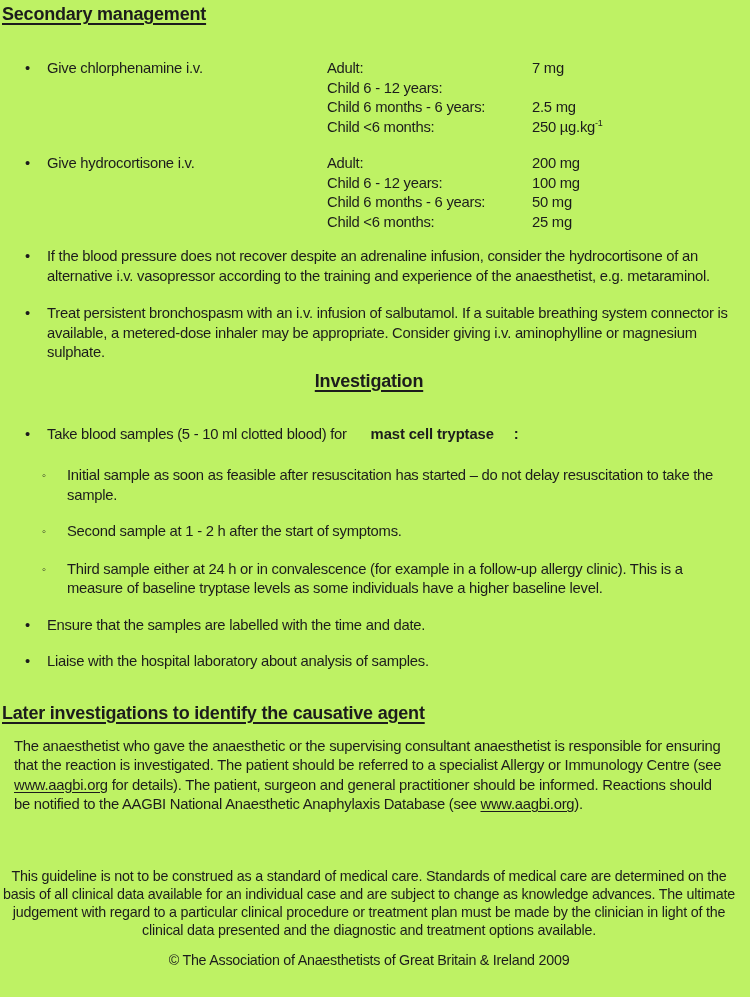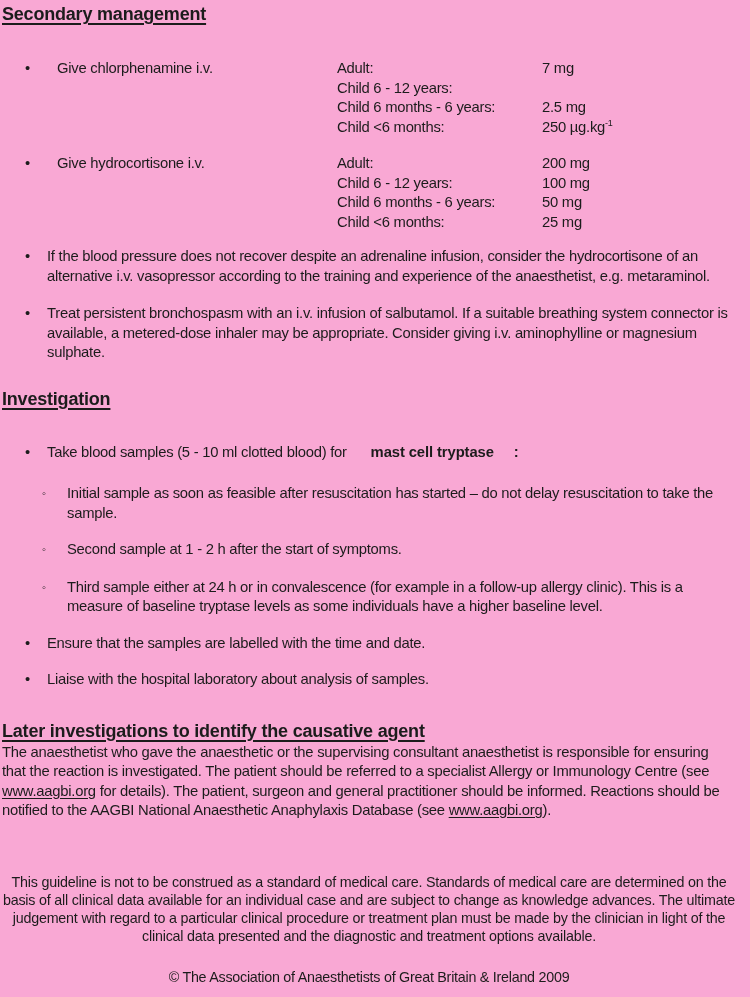--- a/index.html
+++ b/index.html
@@ -1,67 +1,67 @@
 <!DOCTYPE html>
 <html><head>
 <meta charset="utf-8">
 <style>
   html, body { margin: 0; padding: 0; background: #ffffff; }
   .page {
     width: 750px; height: 997px; box-sizing: border-box;
     padding: 2px 14px 0 2px;
-    background: #f9a8d4; color: #1c1c1c;
+    background: #bef264; color: #1c1c1c;
     font-family: "Liberation Sans", "DejaVu Sans", sans-serif;
     font-size: 14.8px; line-height: 19.5px;
     letter-spacing: -0.25px;
     overflow: hidden;
   }
   .doc-heading {
     margin: 0; font-size: 18px; line-height: 24px; font-weight: 700;
     letter-spacing: -0.2px;
   }
   .doc-heading .hd-text {
     text-decoration: underline;
     text-decoration-thickness: 1.8px;
     text-underline-offset: 3px;
   }
   .bullet-row { display: flex; margin-left: 23px; }
   .bullet-marker { width: 22px; flex: none; }
   .bullet-content { flex: 1; }
   .sub-row { display: flex; margin-left: 40px; }
   .sub-marker { width: 25px; flex: none; font-size: 11px; }
-  .dose-grid { display: grid; grid-template-columns: 280px 205px 1fr; margin-left: 10px; }
+  .dose-grid { display: grid; grid-template-columns: 280px 205px 1fr; }
   .dose-drug { grid-column: 1; grid-row: 1 / span 4; }
   .dose-label { grid-column: 2; }
   .dose-value { grid-column: 3; }
   sup.unit-sup { font-size: 9px; line-height: 0; vertical-align: super; }
   .mt-b1 { margin-top: 33px; }
   .mt-b2 { margin-top: 17px; }
   .mt-b3 { margin-top: 15px; }
   .mt-b4 { margin-top: 18px; }
-  .mt-h2 { margin-top: 24px; }
+  .mt-h2 { margin-top: 6px; text-align: center; }
   .mt-b5 { margin-top: 32px; }
   .mt-s1 { margin-top: 22px; }
   .mt-s2 { margin-top: 17px; }
   .mt-s3 { margin-top: 18px; }
   .mt-b6 { margin-top: 17px; }
   .mt-b7 { margin-top: 17px; }
   .mt-h3 { margin-top: 29px; }
   .mt-para { margin-top: 36px; }
-  .body-para { margin: 0; }
+  .body-para { margin: 12px; }
   .doc-link {
     color: inherit; text-decoration: underline; cursor: pointer;
     text-underline-offset: 2px;
   }
   .footer-disclaimer {
     margin: 52px 0 0 0; text-align: center;
     font-size: 14.3px; line-height: 18px; letter-spacing: -0.2px;
   }
   .footer-copyright {
-    margin: 23px 0 0 0; text-align: center;
+    margin: 12px 0 0 0; text-align: center;
     font-size: 14.3px; line-height: 18px;
   }
   strong { font-weight: 700; letter-spacing: -0.1px; padding-left: 20px; }
 </style>
 </head>
 <body>
 
 <div class="page">
 
   <h1 class="doc-heading">

